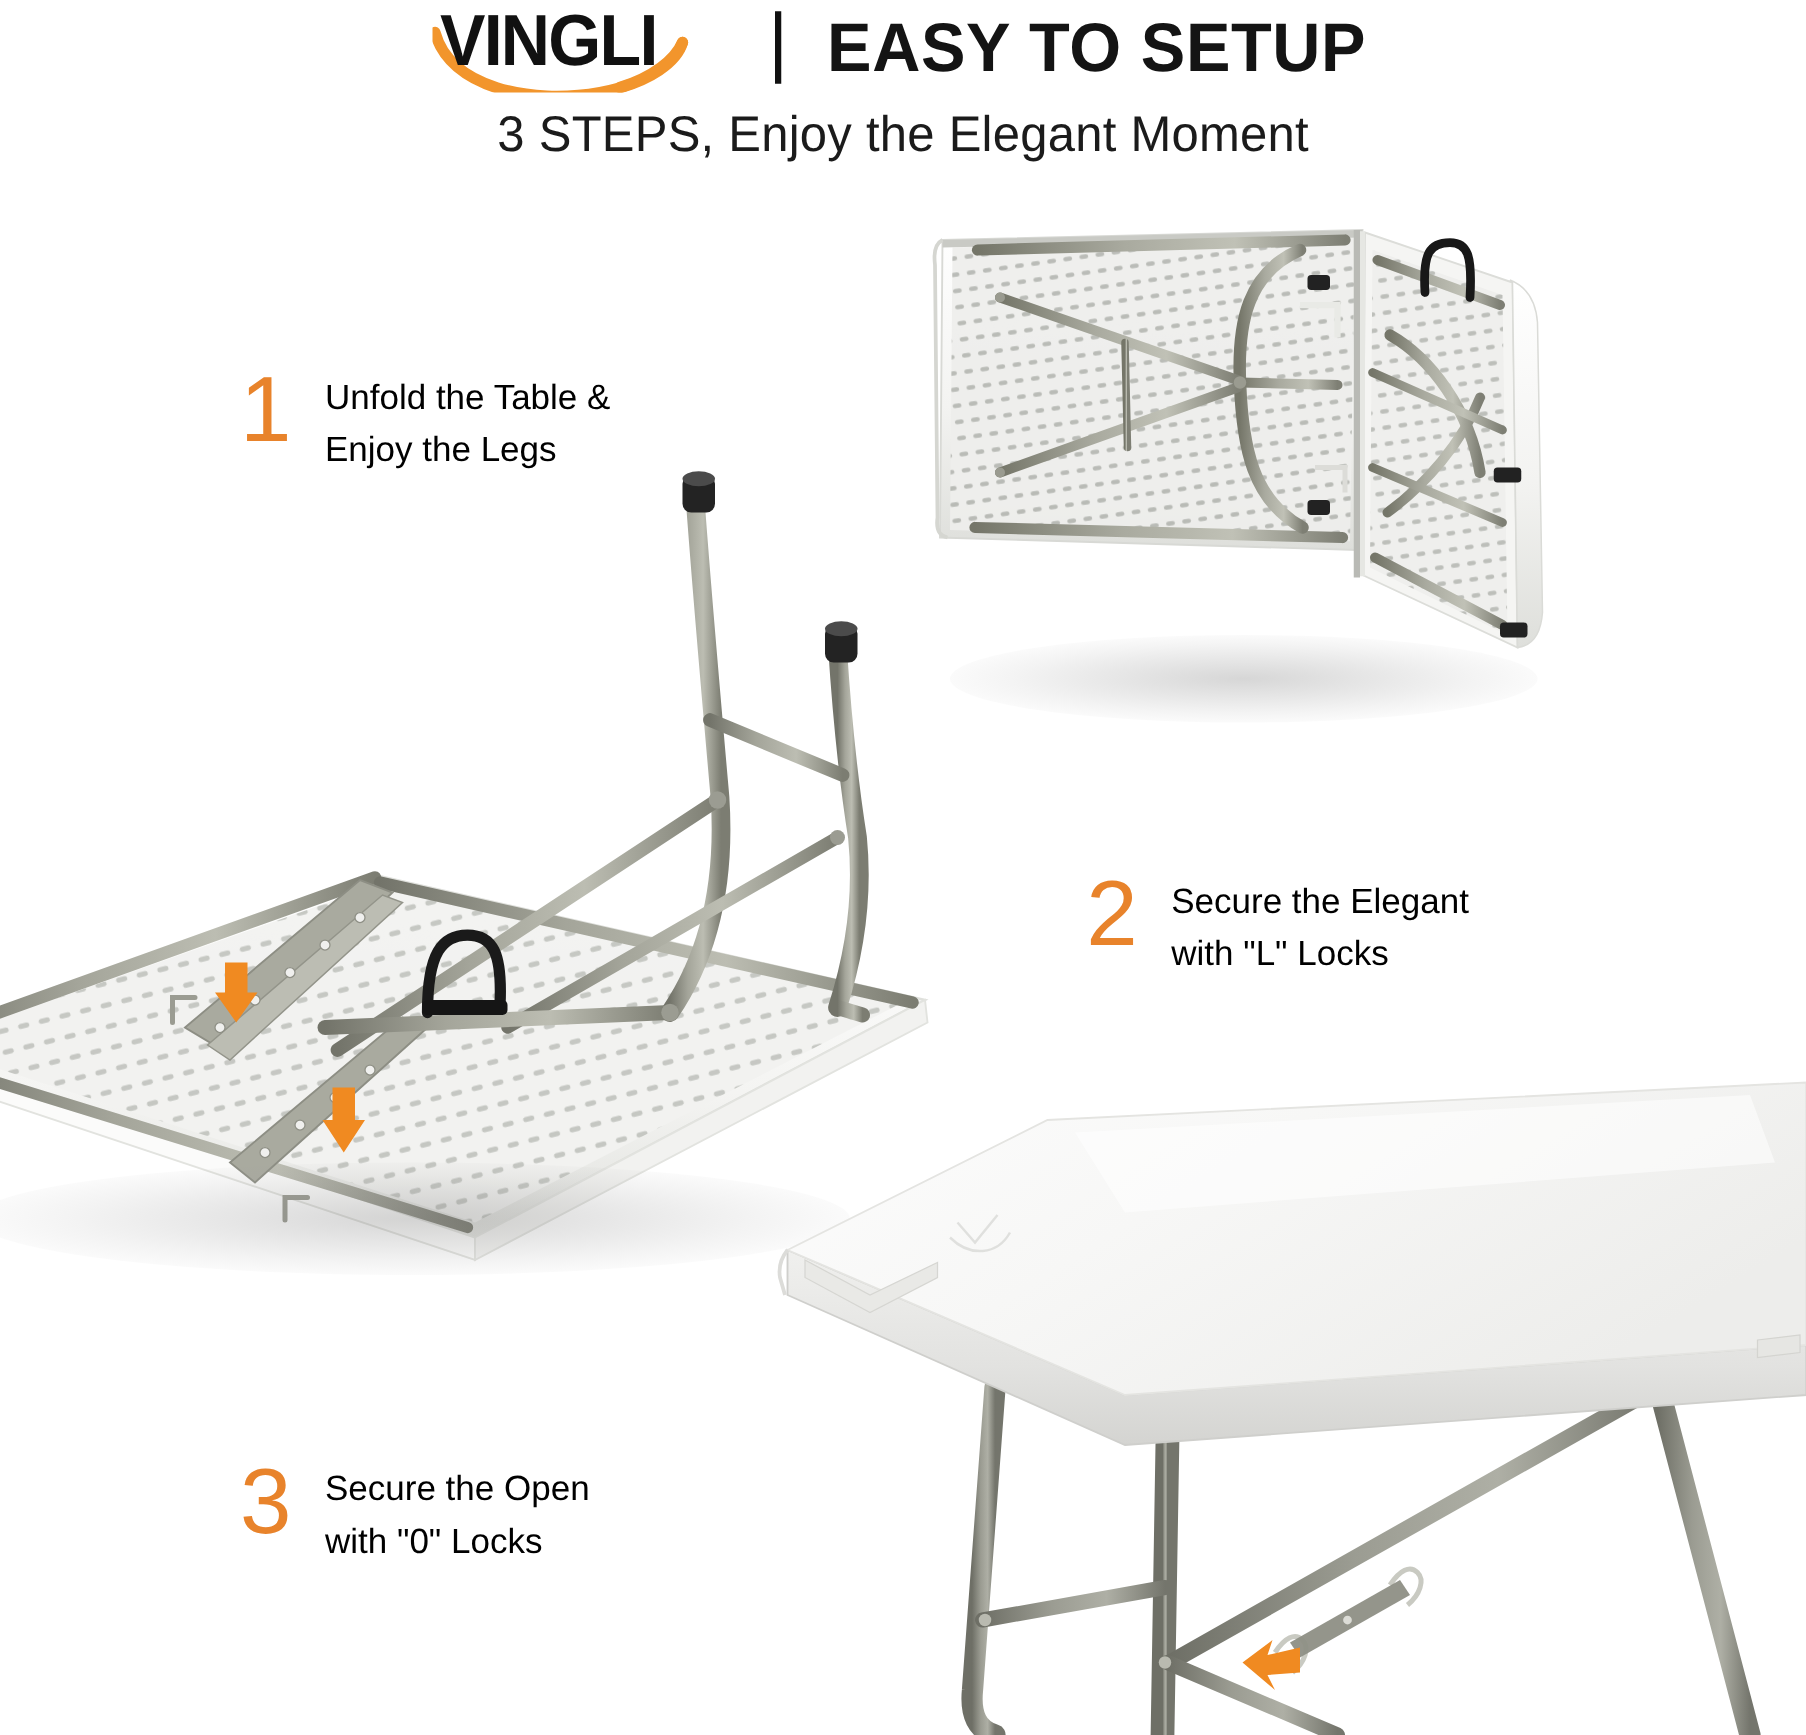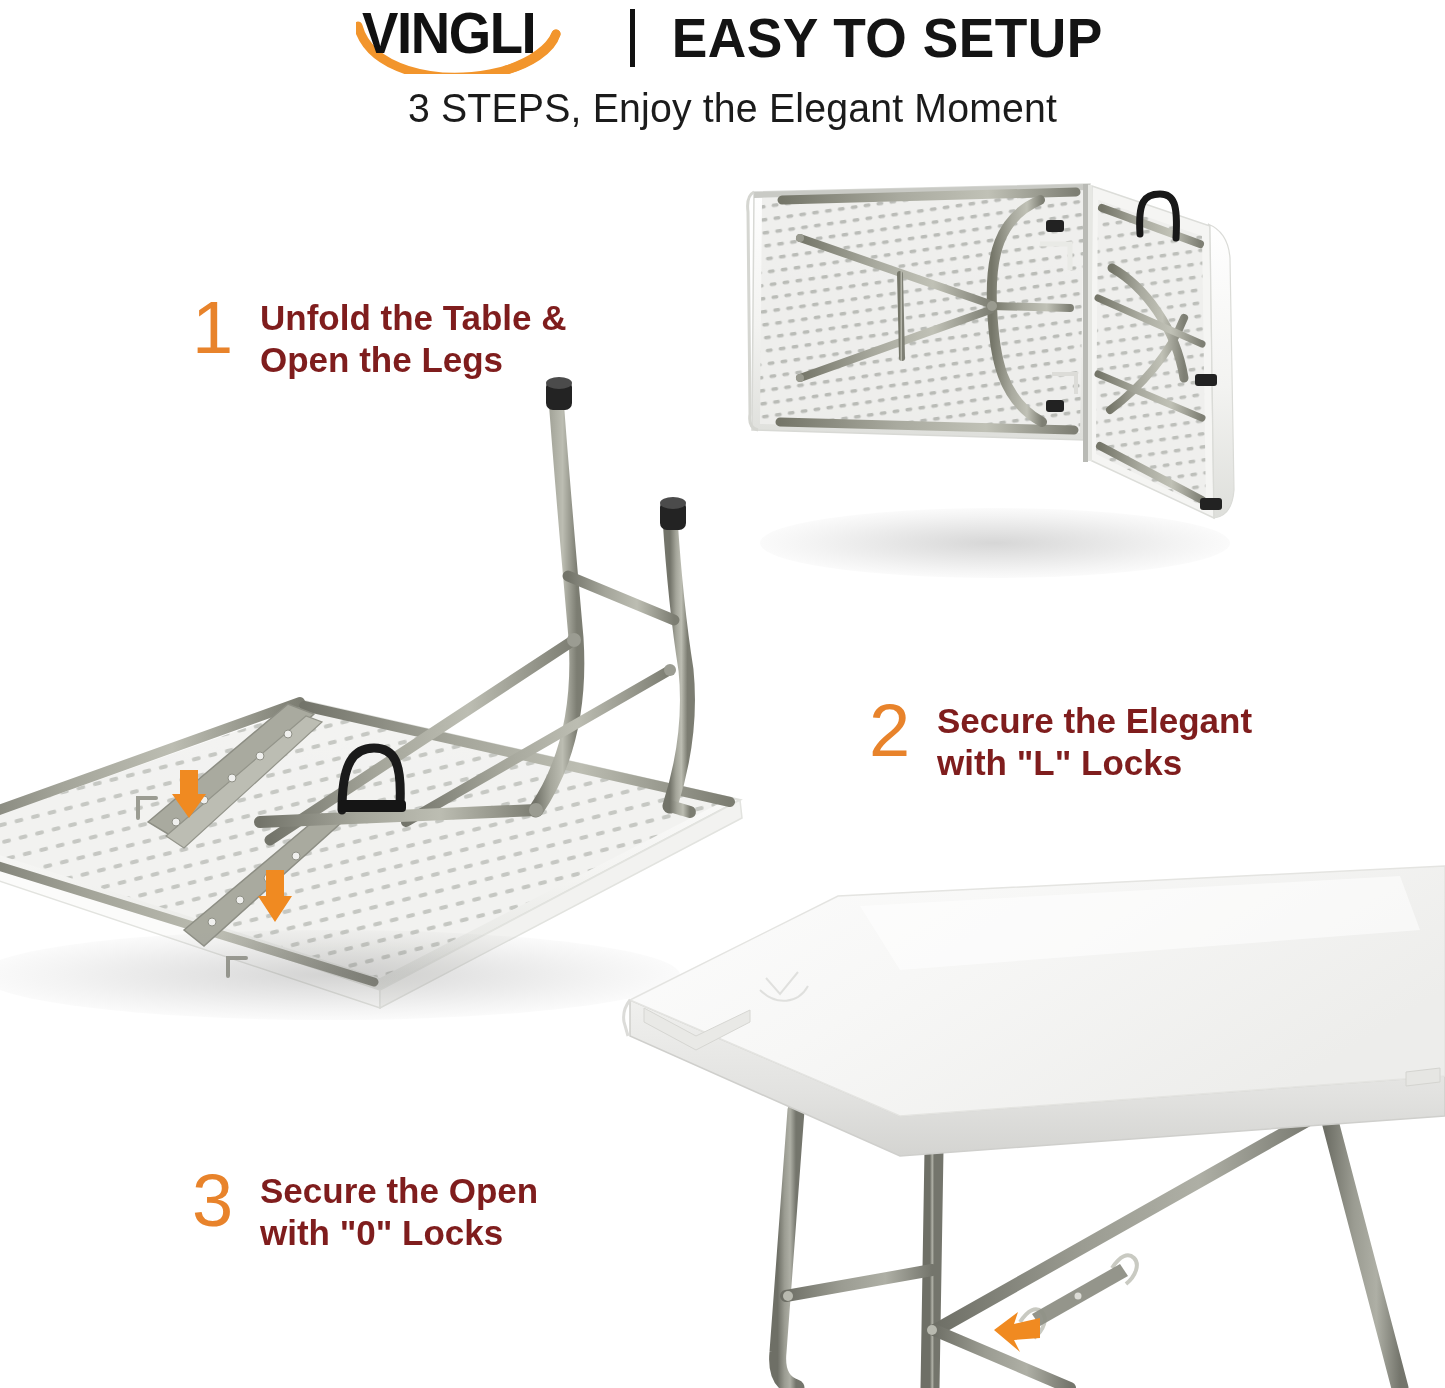--- a/index.html
+++ b/index.html
@@ -19,21 +19,20 @@
     overflow: hidden;
   }
 
   
   .header {
     position: absolute;
     top: 0;
     left: 0;
     width: 1191px;
     height: 150px;
-    margin-left: 10px;
   }
   .header-row {
     position: absolute;
     top: 2px;
     left: 0;
     width: 1445px;
     height: 72px;
     display: flex;
     align-items: center;
     justify-content: center;
@@ -111,25 +110,24 @@
     font-weight: 400;
     flex: none;
     width: 64px;
     text-align: left;
     margin-top: -6px;
   }
   .step-lines {
     margin-left: 4px;
   }
   .step-line {
-    font-size: 35px;
+    font-size: 28px;
     line-height: 42px;
-    color: #7f1d1d;
+    color: #000000;
     white-space: nowrap;
-    font-weight: bold;
   }
   #step-1 { left: 192px; top: 297px; }
   #step-2 { left: 869px; top: 700px; }
   #step-3 { left: 192px; top: 1170px; }
 
   
   .photo { position: absolute; }
 
   
   .soft-shadow {
@@ -430,21 +428,21 @@
       <g>
         <path d="M394 470 L418 452 L414 464 L440 458 L440 478 L414 480 L420 492 Z" fill="#F08A21"></path>
       </g>
     </svg>
   </div>
 
   <div class="step" id="step-1">
     <div class="step-num">1</div>
     <div class="step-lines">
       <div class="step-line">Unfold the Table &amp;</div>
-      <div class="step-line">Open the Legs</div>
+      <div class="step-line">Enjoy the Legs</div>
     </div>
   </div>
 
   <div class="step" id="step-2">
     <div class="step-num">2</div>
     <div class="step-lines">
       <div class="step-line">Secure the Elegant</div>
       <div class="step-line">with "L" Locks</div>
     </div>
   </div>

